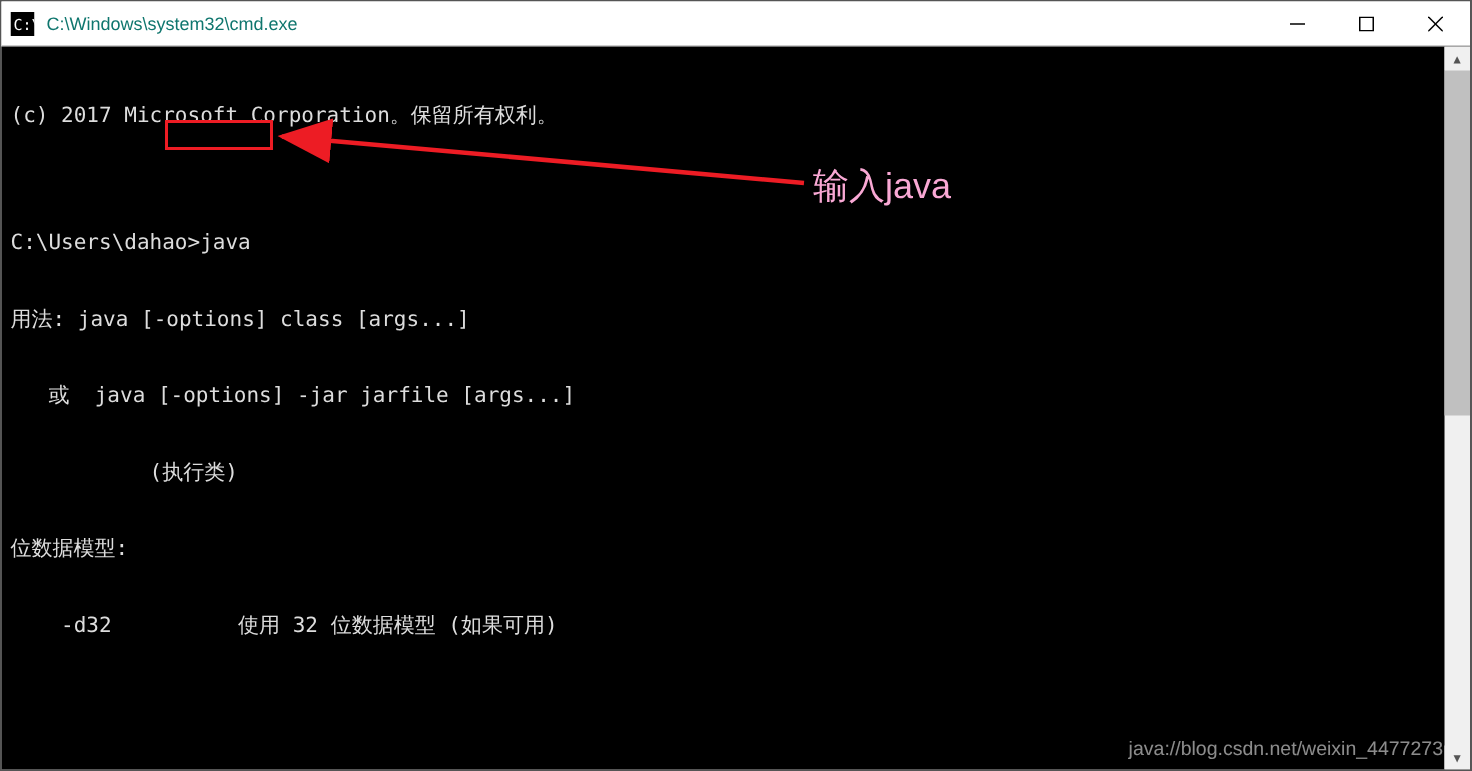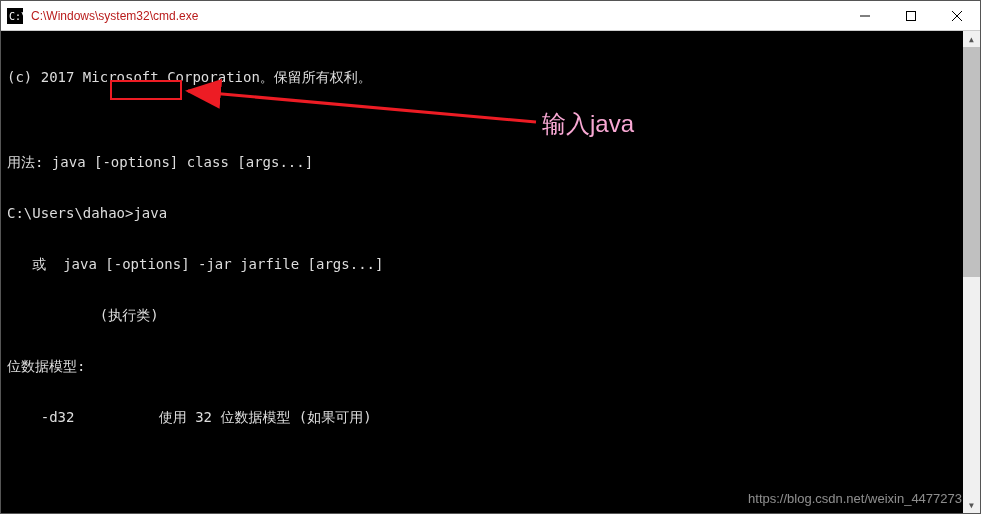--- a/index.html
+++ b/index.html
@@ -30,21 +30,21 @@
     width: 16px;
     height: 16px;
     margin: 0 6px;
     display: inline-flex;
     align-items: center;
     justify-content: center;
   }
   .title-text {
     flex: 1;
     font-size: 12px;
-    color: #b91c1c;
+    color: #0f766e;
     padding-left: 2px;
   }
   .win-controls {
     display: flex;
     height: 100%;
   }
   .win-btn {
     width: 46px;
     height: 100%;
     display: flex;
@@ -149,22 +149,22 @@
             <line x1="0" y1="0" x2="10" y2="10" stroke="#000" stroke-width="1"></line>
             <line x1="10" y1="0" x2="0" y2="10" stroke="#000" stroke-width="1"></line>
           </svg>
       </div>
     </div>
   </div>
 
   <div class="terminal">
     <span class="terminal-line">(c) 2017 Microsoft Corporation。保留所有权利。</span>
     <span class="terminal-line"></span>
+    <span class="terminal-line">C:\Users\dahao&gt;java</span>
     <span class="terminal-line">用法: java [-options] class [args...]</span>
-    <span class="terminal-line">C:\Users\dahao&gt;java</span>
     <span class="terminal-line">   或  java [-options] -jar jarfile [args...]</span>
     <span class="terminal-line">           (执行类)</span>
     <span class="terminal-line">位数据模型:</span>
     <span class="terminal-line">    -d32          使用 32 位数据模型 (如果可用)</span>
     
     
     
     <span class="terminal-line"></span>
     
     
@@ -182,21 +182,21 @@
     
     
     
 
     <div class="scrollbar-track">
       <div class="scroll-arrow up">▲</div>
       <div class="scrollbar-thumb"></div>
       <div class="scroll-arrow down">▼</div>
     </div>
 
-    <div class="watermark">https://blog.csdn.net/weixin_4477273</div>
+    <div class="watermark">java://blog.csdn.net/weixin_4477273</div>
   </div>
 </div>
 
 <div class="highlight-box" style="left:110px; top:80px; width:72px; height:20px;"></div>
 
 <svg class="arrow-svg" style="left:0; top:0;" width="981" height="514">
   <defs>
     <marker id="arrowhead" markerWidth="12" markerHeight="10" refX="11" refY="5" orient="auto">
       <polygon points="0 0, 12 5, 0 10" fill="#ed1c24"></polygon>
     </marker>

